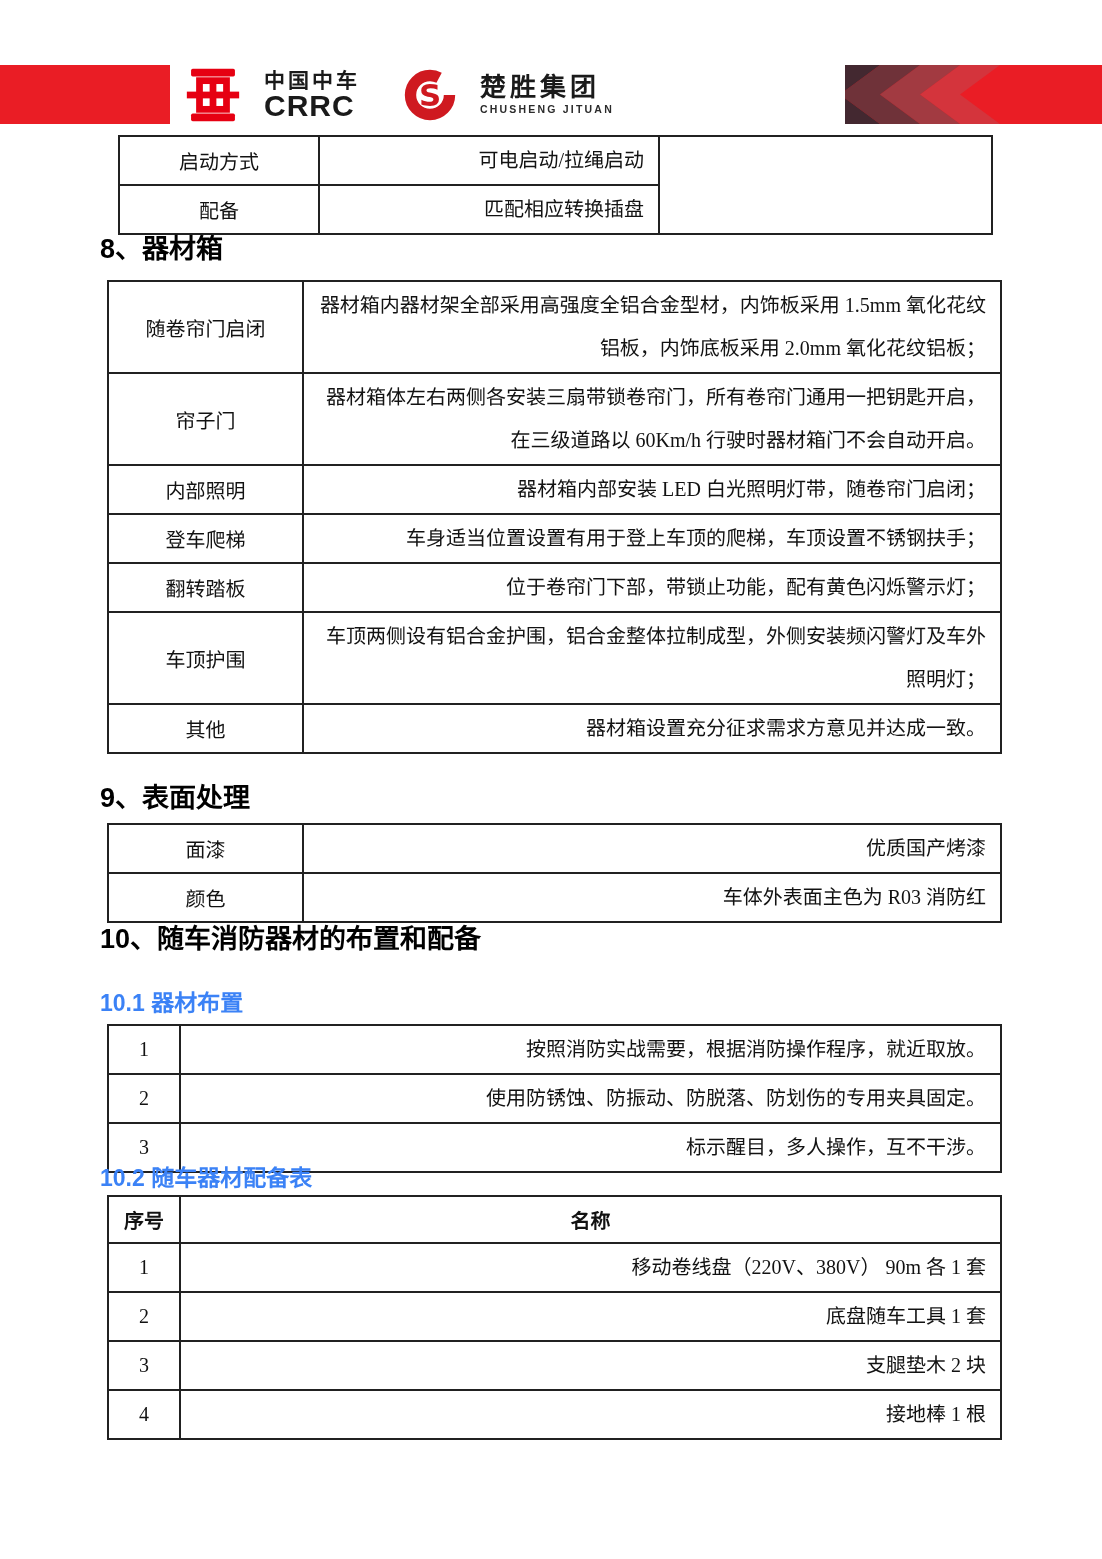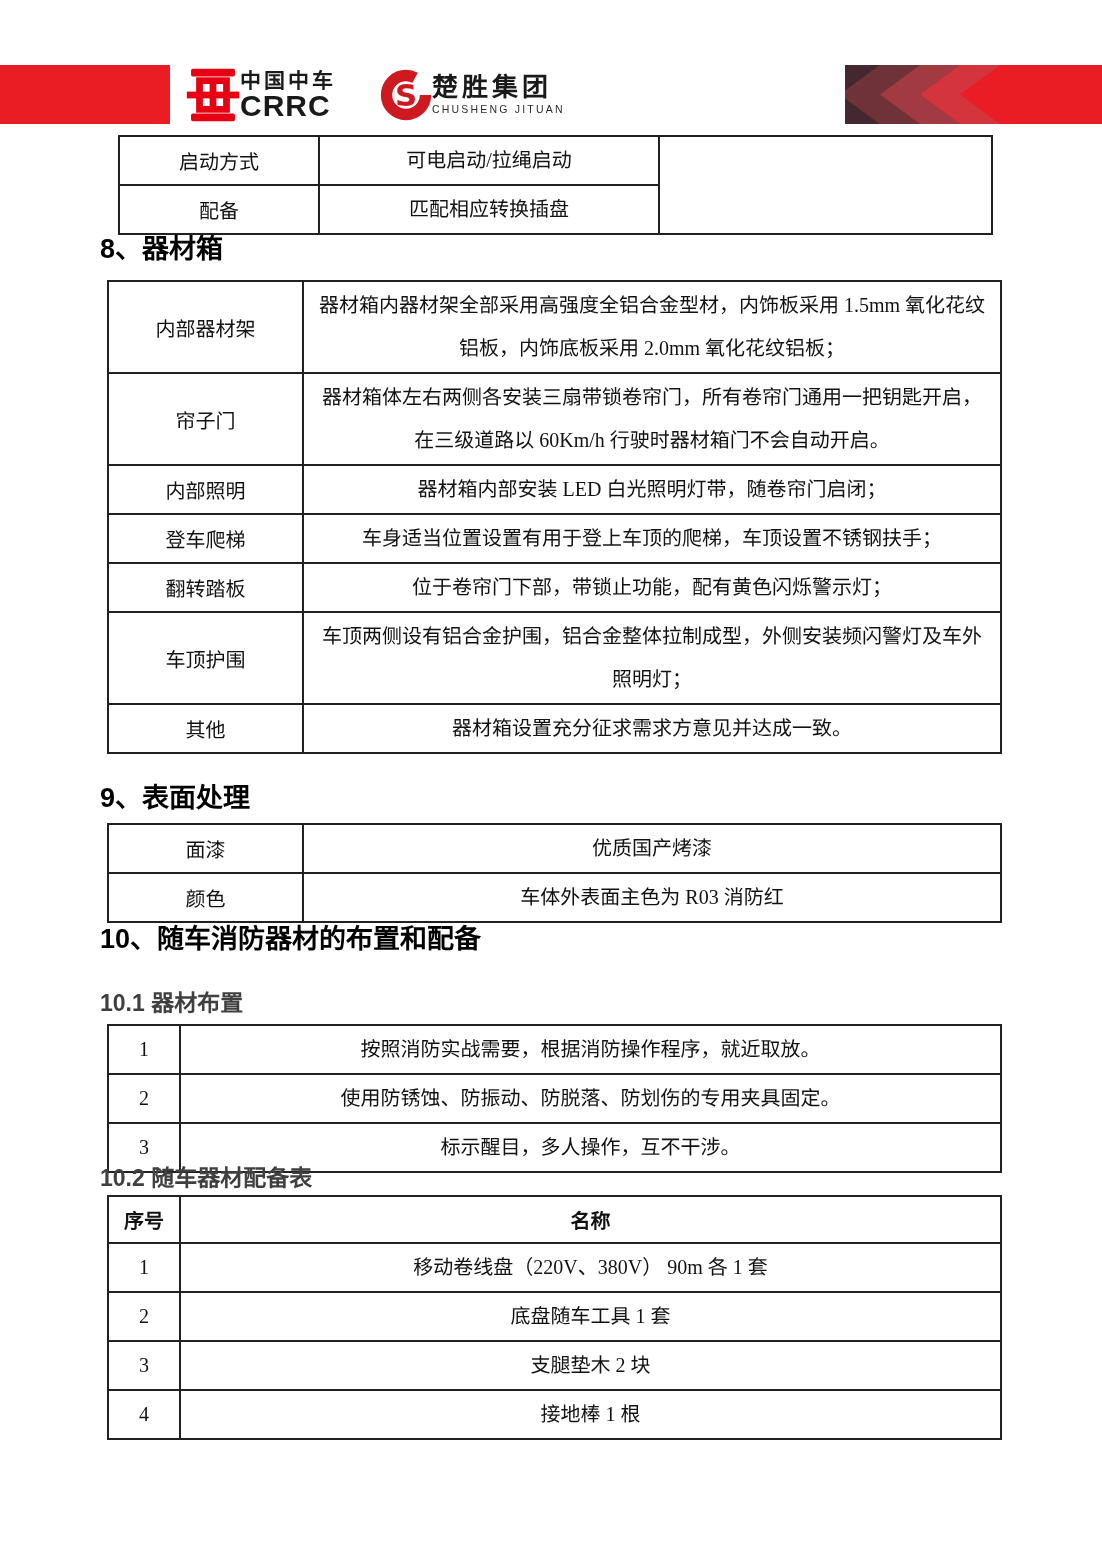--- a/index.html
+++ b/index.html
@@ -12,45 +12,45 @@
     color:#121212;
   }
 
   
   .band{position:absolute;left:0;top:65px;width:1102px;height:59px;background:#ea1d25;}
   .chevrons{position:absolute;left:800px;top:0;width:200px;height:59px;display:block;}
   .logo-panel{
     position:absolute;left:170px;top:0;width:675px;height:59px;
     background:#ffffff;display:flex;align-items:center;gap:44px;padding-left:16px;box-sizing:border-box;
   }
-  .logo{display:flex;align-items:center;gap:0;}
+  .logo{display:flex;align-items:center;gap:24px;}
   .logo-text{display:flex;flex-direction:column;justify-content:center;
     font-family:"Liberation Sans","DejaVu Sans",sans-serif;}
   .crrc-cn{font-size:21px;font-weight:700;letter-spacing:3px;color:#1a1a1a;line-height:1.1;}
   .crrc-en{font-size:30px;font-weight:800;letter-spacing:1px;color:#1a1a1a;line-height:0.95;}
   .chs-cn{font-size:26px;font-weight:800;letter-spacing:4px;color:#1a1a1a;line-height:1.15;}
-  .chs-en{font-size:10.5px;font-weight:400;letter-spacing:2.2px;color:#2b2b2b;line-height:1.3;}
+  .chs-en{font-size:10.5px;font-weight:700;letter-spacing:2.2px;color:#2b2b2b;line-height:1.3;}
 
   
   .h1{
     position:absolute;left:100px;
     font-family:"Liberation Sans","DejaVu Sans",sans-serif;
     font-weight:700;font-size:27px;color:#000;line-height:1.15;white-space:nowrap;
   }
   .h2{
     position:absolute;left:100px;
     font-family:"Liberation Sans","DejaVu Sans",sans-serif;
-    font-weight:700;font-size:23px;color:#404040;line-height:1.15;white-space:nowrap;
+    font-weight:700;font-size:23px;color:#3b82f6;line-height:1.15;white-space:nowrap;
   }
 
   
   .tbl{position:absolute;border-collapse:collapse;table-layout:fixed;}
   .tbl td{border:2px solid #212121;vertical-align:middle;font-size:20px;color:#121212;}
   .lbl{text-align:center;padding:0 4px;}
-  .val{text-align:center;padding:2px 14px;line-height:2.15;}
+  .val{text-align:right;padding:2px 14px;line-height:2.15;}
   .num{text-align:center;}
   .hd{text-align:center;font-weight:700;}
   .top-tbl td{height:41px;}
   .t8 td{height:43px;}
   .t9 td{height:41px;}
   .t101 td{height:43px;}
   .t102 td{height:43px;}
 
   
   .footer{
@@ -120,21 +120,21 @@
     </table>
 
   <div class="h1" style="top:234px;">8、器材箱</div>
   <table class="tbl t8" style="left:107px;top:280px;width:893px;">
     <colgroup>
         <col style="width:195px">
         <col style="width:698px">
       </colgroup>
     <tbody>
     <tr>
-      <td class="lbl">内部器材架</td>
+      <td class="lbl">随卷帘门启闭</td>
       <td class="val">器材箱内器材架全部采用高强度全铝合金型材，内饰板采用 1.5mm 氧化花纹铝板，内饰底板采用 2.0mm 氧化花纹铝板；</td>
     </tr>
     <tr>
       <td class="lbl">帘子门</td>
       <td class="val">器材箱体左右两侧各安装三扇带锁卷帘门，所有卷帘门通用一把钥匙开启，在三级道路以 60Km/h 行驶时器材箱门不会自动开启。</td>
     </tr>
     <tr>
       <td class="lbl">内部照明</td>
       <td class="val">器材箱内部安装 LED 白光照明灯带，随卷帘门启闭；</td>
     </tr>

